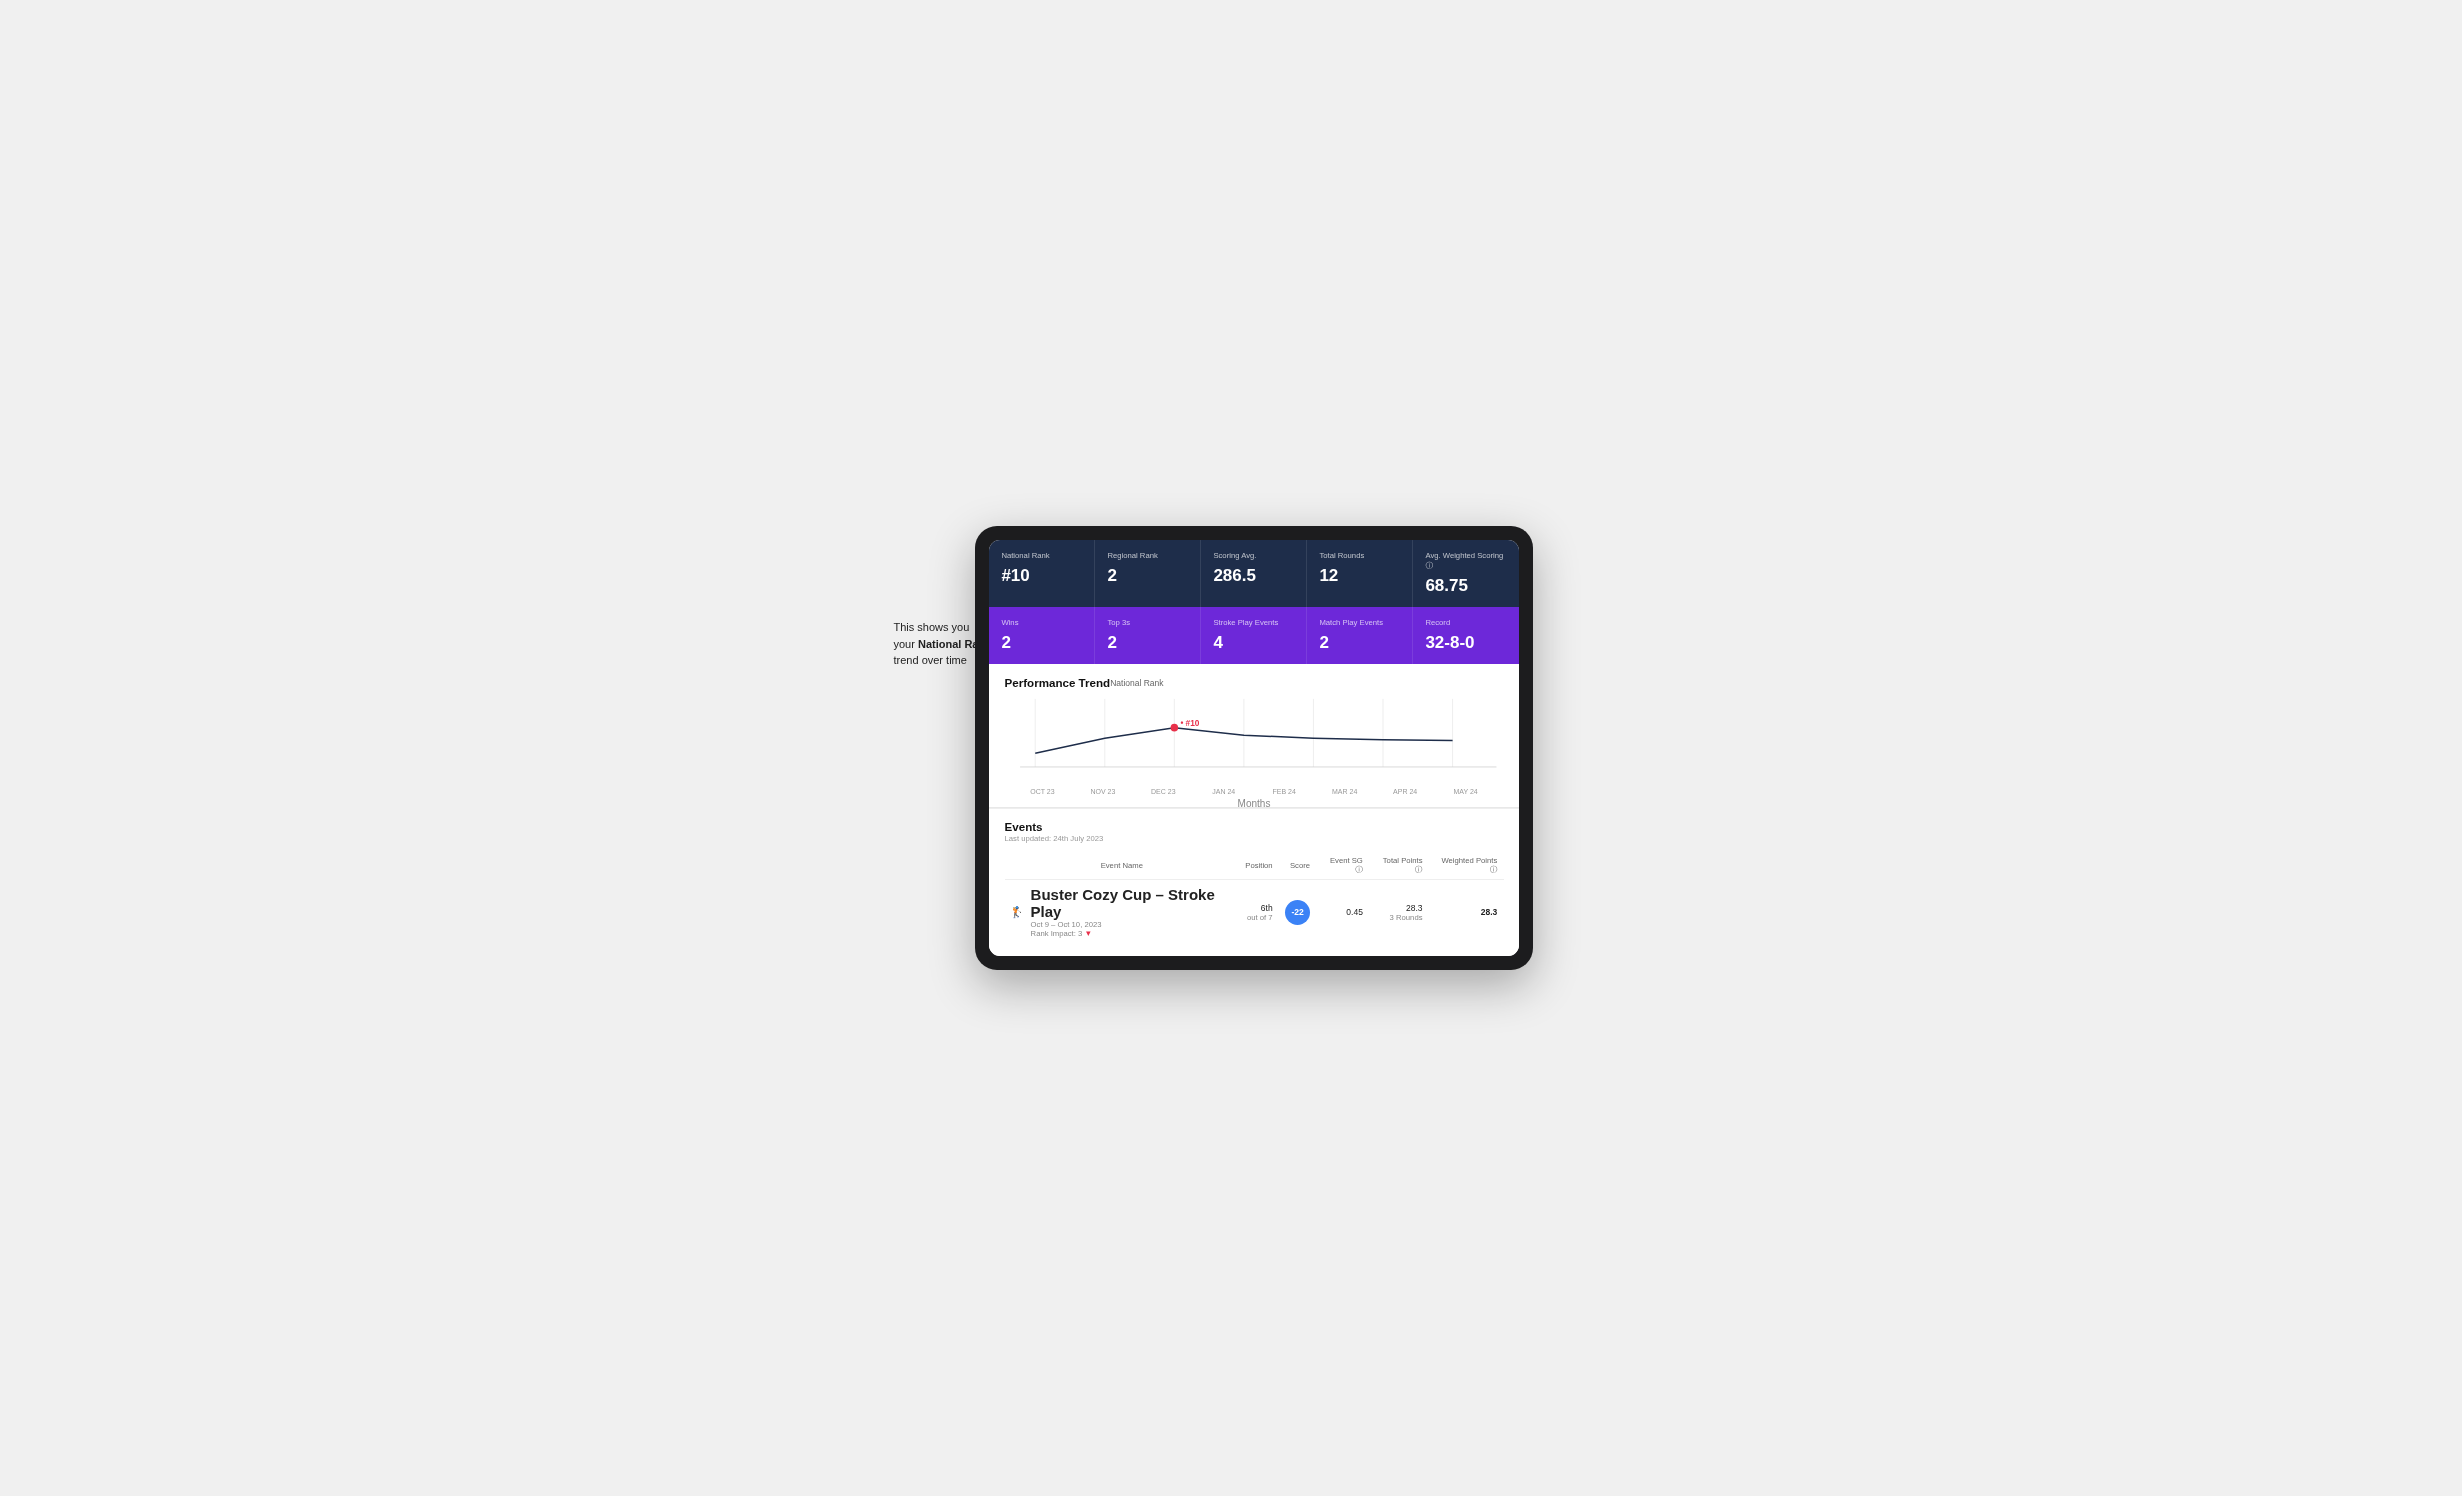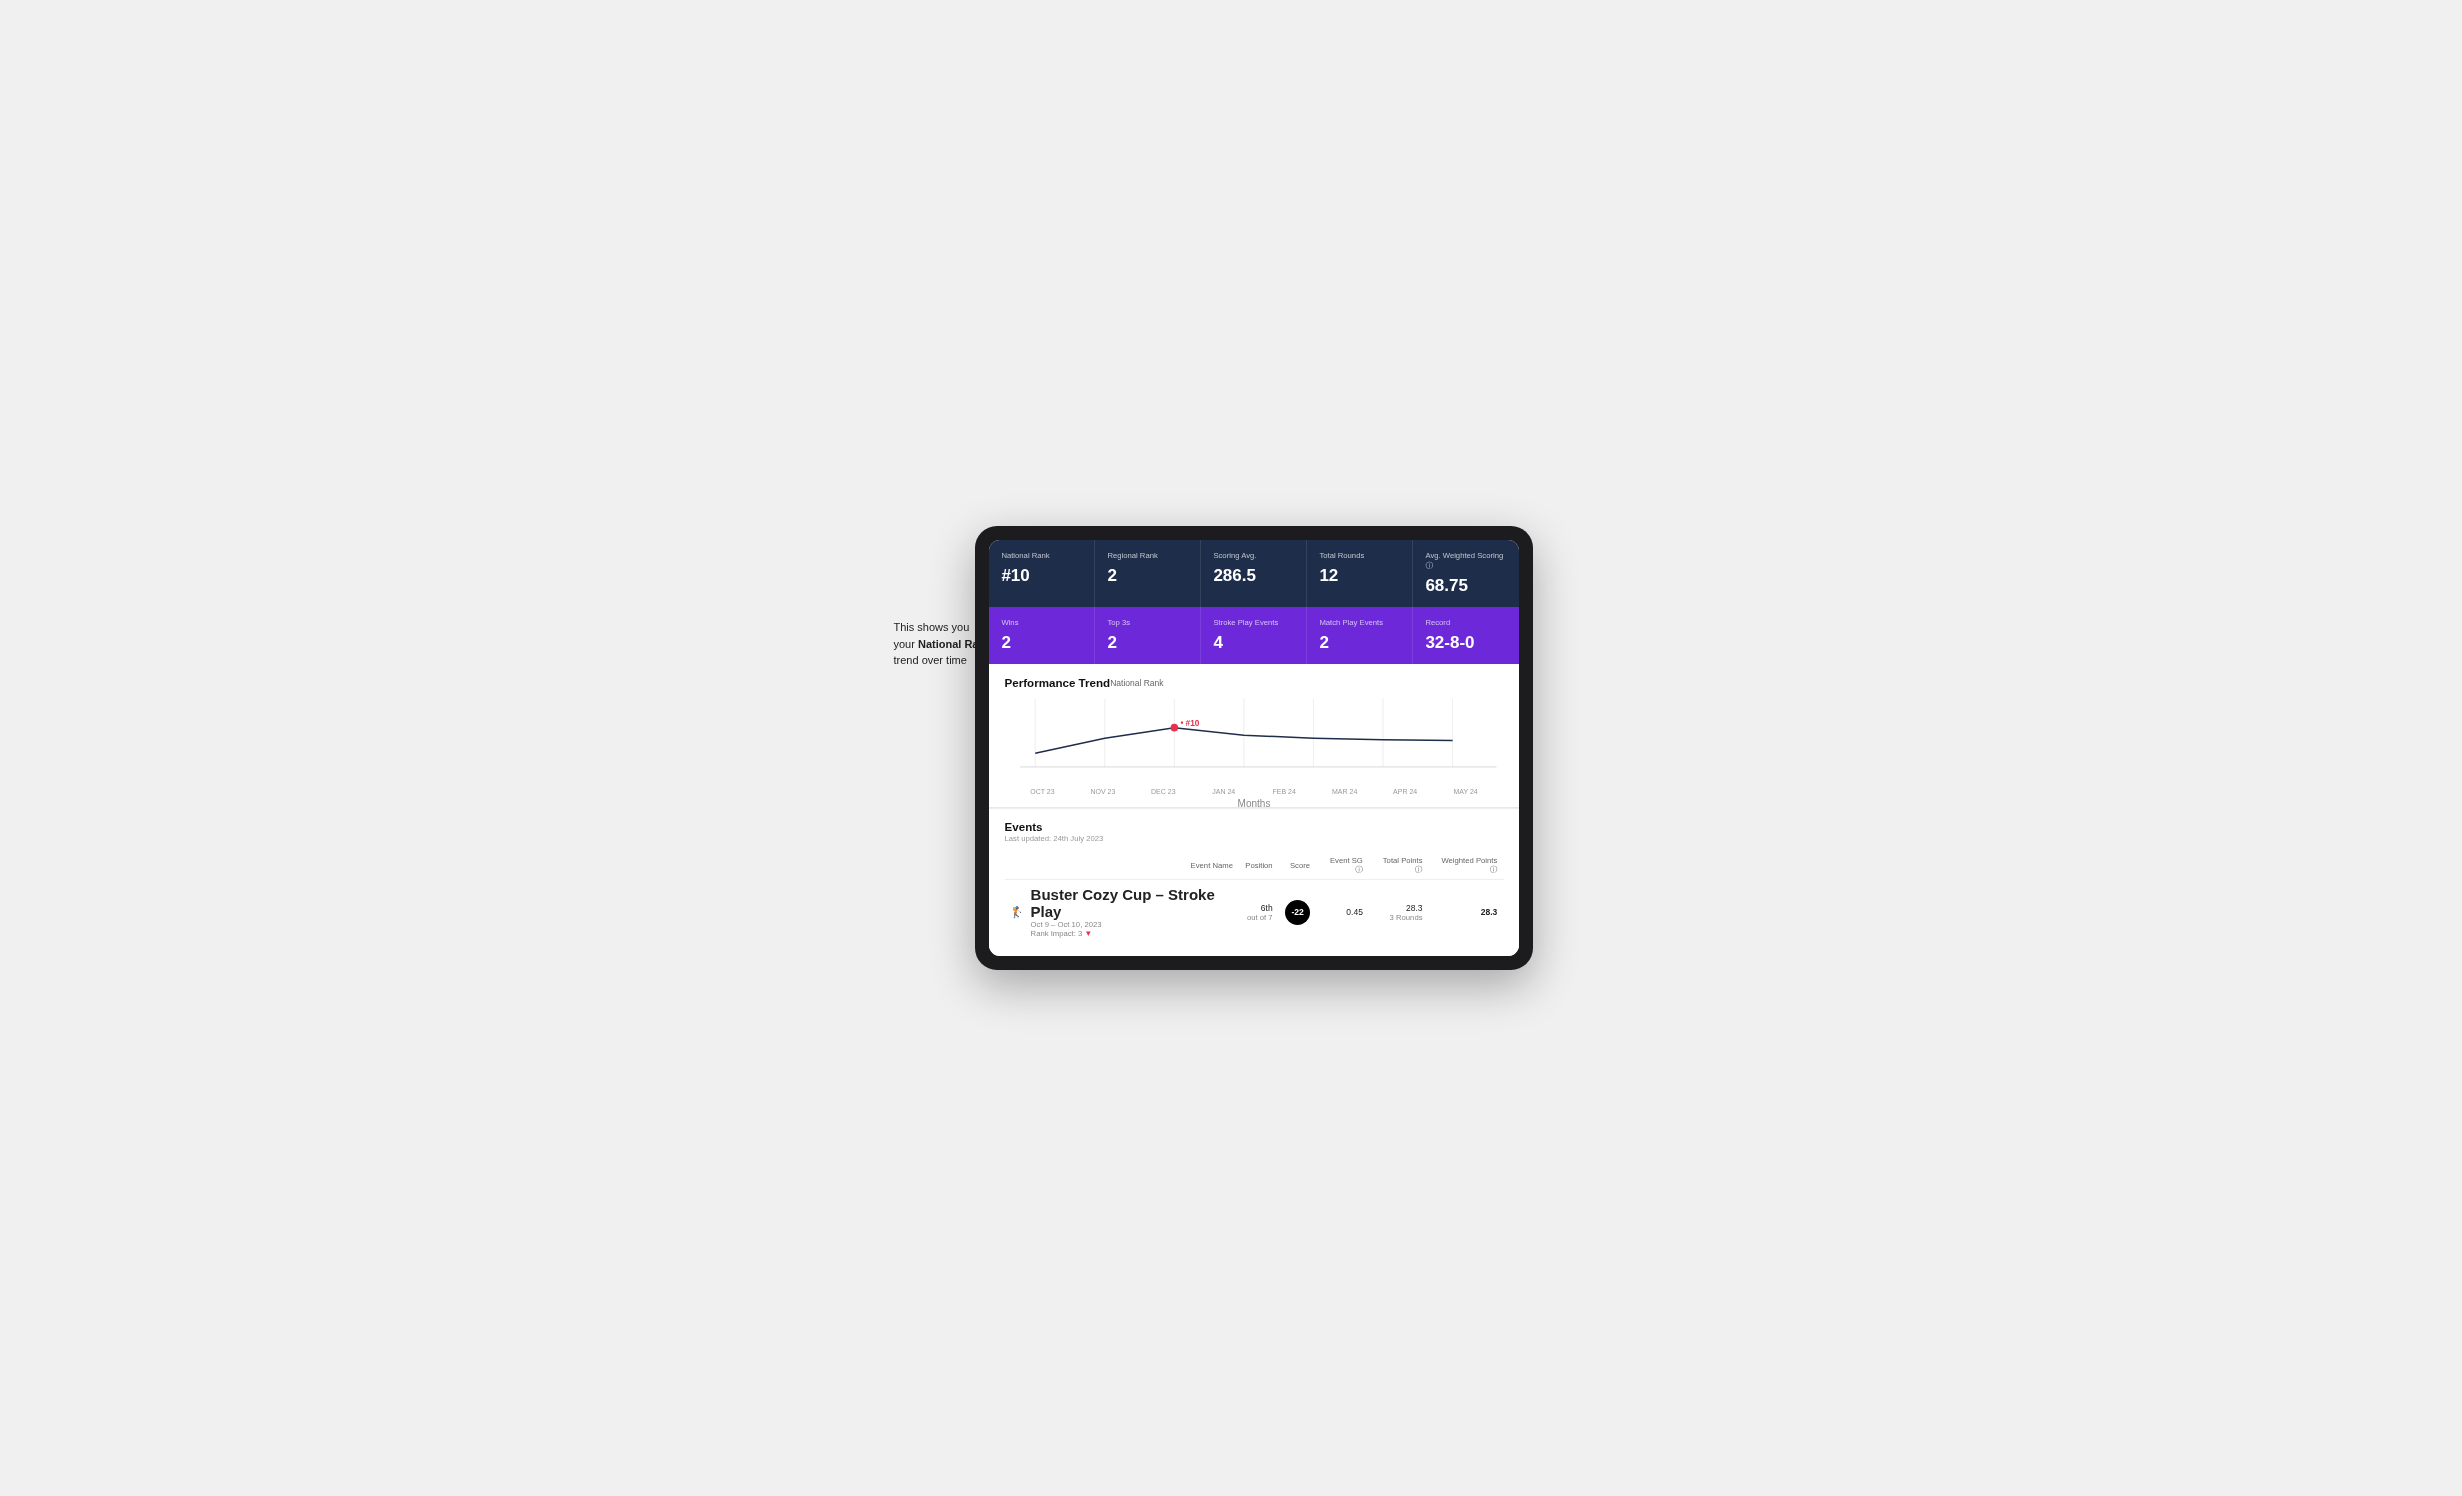--- a/index.html
+++ b/index.html
@@ -142,21 +142,21 @@
       color: #999;
       margin-bottom: 7.7px;
     }
     .events-table {
       width: 100%;
       border-collapse: collapse;
     }
     .events-table th {
       font-size: 7.7px;
       color: #666;
-      text-align: right;
+      text-align: center;
       padding: 4.6px 6.2px;
       border-bottom: 0.8px solid #eee;
       font-weight: 500;
     }
     .events-table th.right { text-align: right; }
     .events-table td {
       font-size: 8.5px;
       color: #222;
       padding: 6.2px 6.2px;
       vertical-align: middle;
@@ -173,21 +173,21 @@
     .event-date { font-size: 7.7px; color: #888; }
     .event-rank-impact {
       font-size: 7.7px;
       color: #888;
     }
     .rank-impact-val {
       color: #e8304a;
       font-weight: 600;
     }
     .score-badge {
-      background: #000000;
+      background: #3b82f6;
       color: #fff;
       border-radius: 50%;
       width: 25px;
       height: 25px;
       display: flex;
       align-items: center;
       justify-content: center;
       font-size: 8.5px;
       font-weight: 700;
     }

